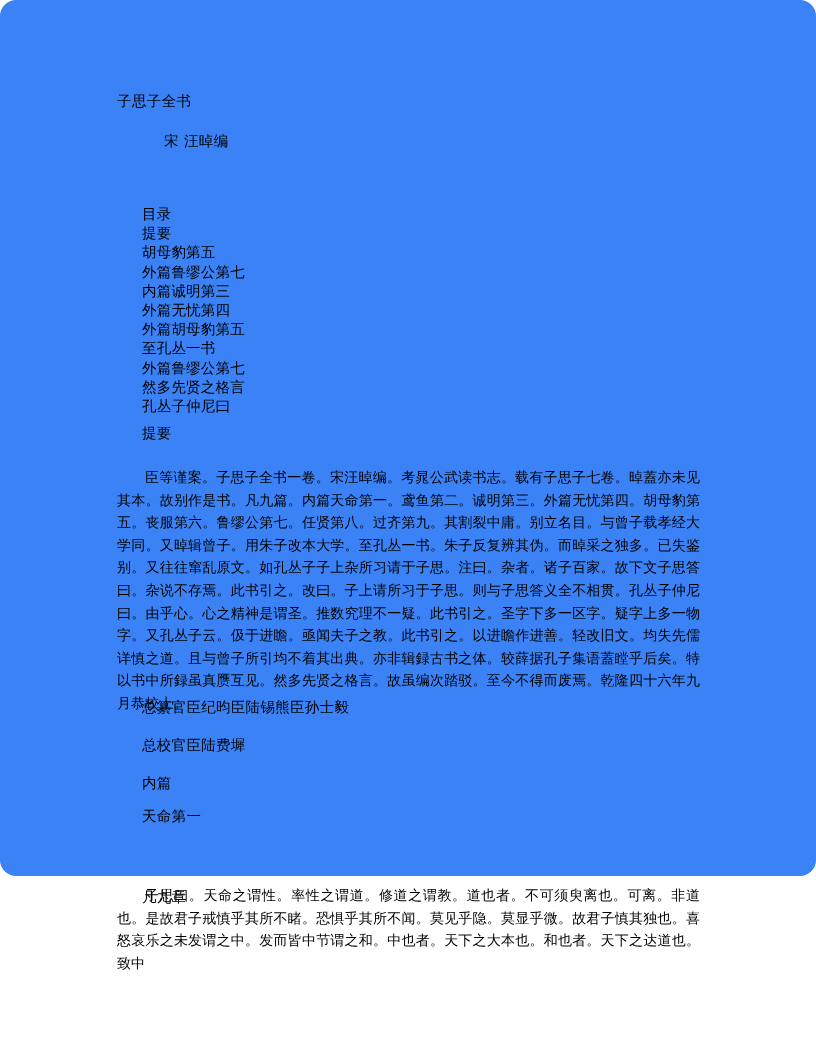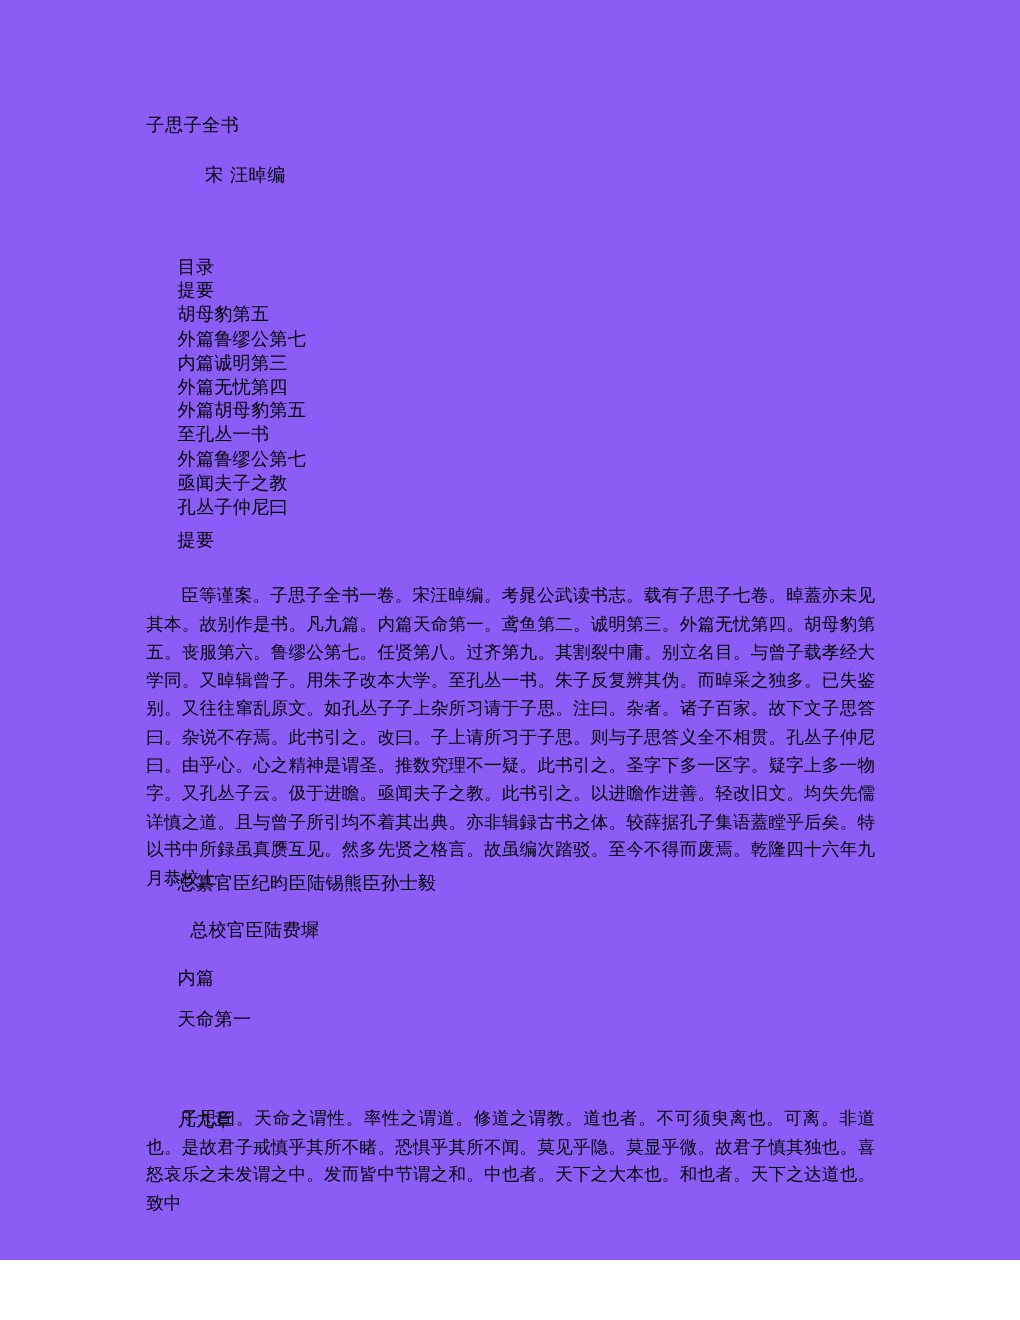--- a/index.html
+++ b/index.html
@@ -15,22 +15,23 @@
     overflow: hidden;
     font-family: "DejaVu Serif", "Liberation Serif", serif;
     color: #000000;
     -webkit-font-smoothing: antialiased;
   }
   .page {
     position: absolute;
     left: 0;
     top: 0;
     width: 816px;
-    height: 1008px;
-    background: #8b5cf6;
+    height: 876px;
+    background: #3b82f6;
+    border-radius: 16px;
   }
 
   .doc-title {
     position: absolute;
     left: 117px;
     top: 91px;
     font-size: 14.5px;
     line-height: 20px;
     letter-spacing: 0.4px;
     white-space: nowrap;
@@ -61,21 +62,21 @@
   .heading {
     position: absolute;
     left: 142px;
     font-size: 14.5px;
     line-height: 20px;
     white-space: nowrap;
     letter-spacing: 0.3px;
   }
   .h-tiyao   { top: 423px; }
   .h-zuanguan{ top: 697px; }
-  .h-jiaoguan{ top: 735px; margin-left: 10px; }
+  .h-jiaoguan{ top: 735px; }
   .h-neipian { top: 773px; }
   .h-tianming{ top: 806px; }
   .h-fanjiu  { top: 862px; margin-top: 25px; }
 
   .body-para {
     position: absolute;
     left: 117px;
     width: 583px;
     font-size: 14px;
     line-height: 22.6px;
@@ -101,21 +102,21 @@
   <div class="toc">
     <div class="toc-item">目录</div>
     <div class="toc-item">提要</div>
     <div class="toc-item">胡母豹第五</div>
     <div class="toc-item">外篇鲁缪公第七</div>
     <div class="toc-item">内篇诚明第三</div>
     <div class="toc-item">外篇无忧第四</div>
     <div class="toc-item">外篇胡母豹第五</div>
     <div class="toc-item">至孔丛一书</div>
     <div class="toc-item">外篇鲁缪公第七</div>
-    <div class="toc-item">亟闻夫子之教</div>
+    <div class="toc-item">然多先贤之格言</div>
     <div class="toc-item">孔丛子仲尼曰</div>
   </div>
 
   <div class="heading h-tiyao">提要</div>
 
   <div class="body-para p-tiyao">臣等谨案。子思子全书一卷。宋汪晫编。考晁公武读书志。载有子思子七卷。晫蓋亦未见其本。故别作是书。凡九篇。内篇天命第一。鸢鱼第二。诚明第三。外篇无忧第四。胡母豹第五。丧服第六。鲁缪公第七。任贤第八。过齐第九。其割裂中庸。别立名目。与曾子载孝经大学同。又晫辑曾子。用朱子改本大学。至孔丛一书。朱子反复辨其伪。而晫采之独多。已失鉴别。又往往窜乱原文。如孔丛子子上杂所习请于子思。注曰。杂者。诸子百家。故下文子思答曰。杂说不存焉。此书引之。改曰。子上请所习于子思。则与子思答义全不相贯。孔丛子仲尼曰。由乎心。心之精神是谓圣。推数究理不一疑。此书引之。圣字下多一区字。疑字上多一物字。又孔丛子云。伋于进瞻。亟闻夫子之教。此书引之。以进瞻作进善。轻改旧文。均失先儒详慎之道。且与曾子所引均不着其出典。亦非辑録古书之体。较薛据孔子集语蓋瞠乎后矣。特以书中所録虽真赝互见。然多先贤之格言。故虽编次踏驳。至今不得而废焉。乾隆四十六年九月恭校上。</div>
 
   <div class="heading h-zuanguan">总纂官臣纪昀臣陆锡熊臣孙士毅</div>
 
   <div class="heading h-jiaoguan">总校官臣陆费墀</div>

